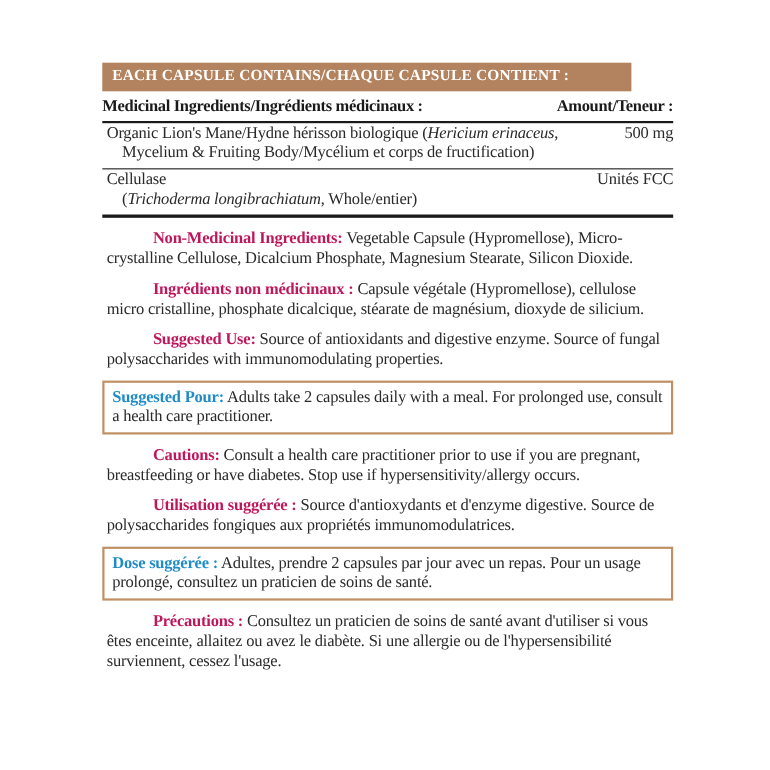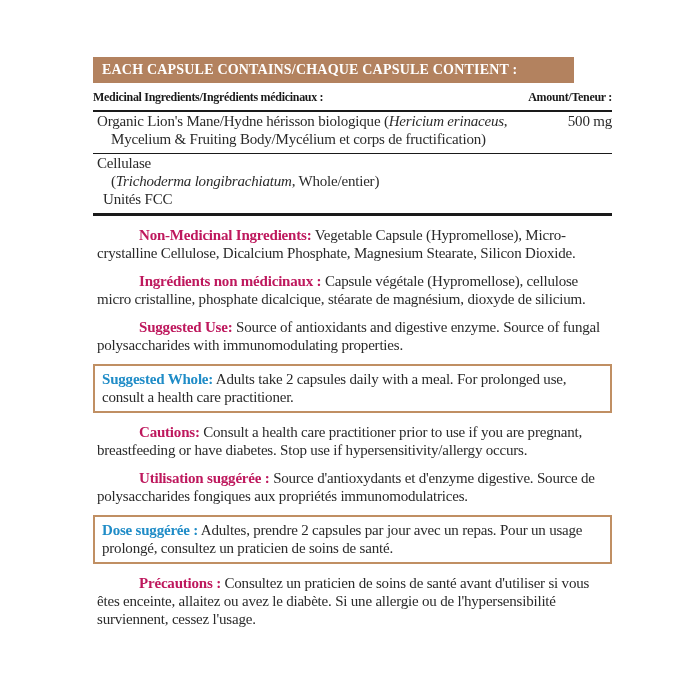--- a/index.html
+++ b/index.html
@@ -37,34 +37,34 @@
     padding: 4px 8px 4px 9px;
     width: 481px;
     box-sizing: border-box;
     margin-bottom: 5px;
   }
   .tbl-header {
     display: flex;
     justify-content: space-between;
     align-items: baseline;
     font-weight: bold;
-    font-size: 12px;
+    font-size: 15px;
     letter-spacing: -0.3px;
     color: #1a1a1a;
     border-bottom: 2px solid var(--rule-black, #1a1a1a);
     padding-bottom: 4px;
   }
   .row {
     display: flex;
     justify-content: space-between;
     align-items: flex-start;
     padding: 0 0 5px 4px;
   }
   .row.row1 { border-bottom: 1.5px solid var(--rule-black, #1a1a1a); }
-  .row.row2 { border-bottom: 3px solid var(--rule-black, #1a1a1a); flex-direction: column; }
+  .row.row2 { border-bottom: 3px solid var(--rule-black, #1a1a1a); }
   .row-name { flex: 1 1 auto; }
   .row-name .line2 { padding-left: 14px; }
   .row-amt {
     flex: 0 0 auto;
     text-align: right;
     white-space: nowrap;
     padding-left: 6px;
   }
   .lat { font-style: italic; }
   .para {
@@ -117,21 +117,21 @@
       </div>
     </div>
 
     <p class="para"><span class="plabel">Non-Medicinal Ingredients:</span><span> Vegetable Capsule (Hypromellose), Micro-crystalline Cellulose, Dicalcium Phosphate, Magnesium Stearate, Silicon Dioxide.</span></p>
 
     <p class="para"><span class="plabel">Ingrédients non médicinaux :</span><span> Capsule végétale (Hypromellose), cellulose micro cristalline, phosphate dicalcique, stéarate de magnésium, dioxyde de silicium.</span></p>
 
     <p class="para"><span class="plabel">Suggested Use:</span><span> Source of antioxidants and digestive enzyme. Source of fungal polysaccharides with immunomodulating properties.</span></p>
 
     <div class="dose-box">
-      <span class="plabel">Suggested Whole:</span><span> Adults take 2 capsules daily with a meal. For prolonged use, consult a health care practitioner.</span>
+      <span class="plabel">Suggested Pour:</span><span> Adults take 2 capsules daily with a meal. For prolonged use, consult a health care practitioner.</span>
     </div>
 
     <p class="para"><span class="plabel">Cautions:</span><span> Consult a health care practitioner prior to use if you are pregnant, breastfeeding or have diabetes. Stop use if hypersensitivity/allergy occurs.</span></p>
 
     <p class="para"><span class="plabel">Utilisation suggérée :</span><span> Source d'antioxydants et d'enzyme digestive. Source de polysaccharides fongiques aux propriétés immunomodulatrices.</span></p>
 
     <div class="dose-box">
       <span class="plabel">Dose suggérée :</span><span> Adultes, prendre 2 capsules par jour avec un repas. Pour un usage prolongé, consultez un praticien de soins de santé.</span>
     </div>
 

